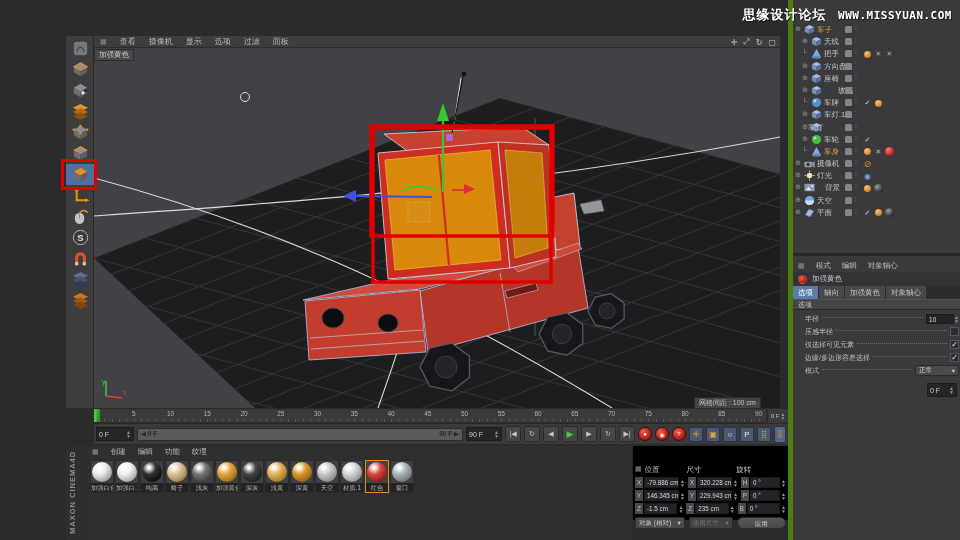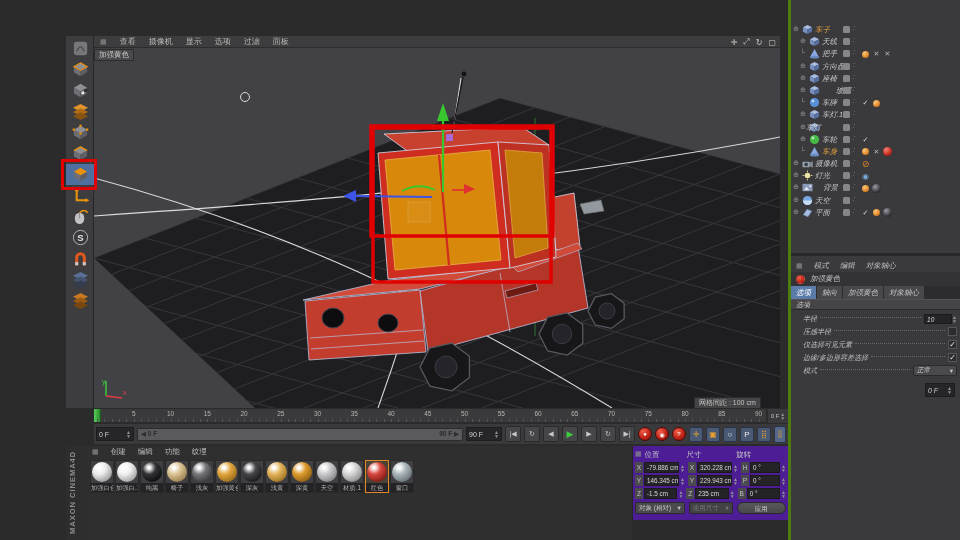--- a/index.html
+++ b/index.html
@@ -64,39 +64,39 @@
  width:90px;font-size:7.5px;font-weight:bold;color:#8e8e90;letter-spacing:1px;white-space:nowrap;}
 .materials{position:absolute;left:88px;top:446px;width:544px;height:94px;background:#2f2f30;}
 .mat-menu{height:12px;display:flex;align-items:center;gap:12px;padding-left:4px;font-size:7.5px;color:#b8b8b8;}
 .mat-tiles{display:flex;gap:1px;padding-left:2px;margin-top:2px;}
 .mtile{width:24px;background:#3f3f41;border:1px solid #2a2a2c;padding:1px 0 0;}
 .mtile.sel{border:1px solid #e08828;background:#4a4236;}
 .sphere{width:20px;height:20px;border-radius:50%;margin:0 auto;}
 .mlabel{margin-top:1px;height:9px;background:#232325;color:#b2b2b4;font-size:6.3px;
  text-align:center;line-height:9px;overflow:hidden;white-space:nowrap;}
 
-.coords{position:absolute;left:632px;top:446px;width:156px;height:74px;background:#4c1d95;
- border-left:1px solid #262626;padding:3px 2px;font-size:7px;}
+.coords{position:absolute;left:632px;top:446px;width:156px;height:74px;background:#000000;
+ border-left:1px solid #262626;padding:18px 2px;font-size:7px;}
 .co-head{display:flex;color:#c8c8ca;font-size:7.5px;margin:1px 0 2px;}
 .co-head span{display:block;}
 .co-grid{display:flex;flex-direction:column;gap:2px;}
 .co-row{display:flex;gap:3px;}
 .co-cell{display:flex;align-items:center;gap:1px;width:50px;}
 .ax{width:8px;height:11px;background:#4a4a4e;color:#c2c2c4;text-align:center;line-height:11px;font-size:6.5px;}
 .val{flex:1;height:11px;background:#242428;border:1px solid #1b1b1d;color:#d8d8da;
  font-size:6.3px;line-height:10px;padding-left:2px;white-space:nowrap;overflow:hidden;}
 .co-bot{display:flex;gap:4px;margin-top:3px;}
 .dd{height:12px;background:#4a4a4e;border:1px solid #2a2a2c;border-radius:2px;color:#c8c8ca;
  font-size:6.5px;display:flex;align-items:center;justify-content:space-between;padding:0 3px;}
 .dd.dis{color:#77777a;background:#424244;}
 .btn-apply{width:52px;height:12px;background:linear-gradient(#58585c,#48484c);border:1px solid #2a2a2c;
  border-radius:6px;color:#c8c8ca;font-size:6.5px;text-align:center;line-height:11px;}
 
 .right-panel{position:absolute;left:788px;top:0;width:172px;height:540px;background:#3a3a3c;
- border-left:3px solid #4d7c0f;font-style:italic;}
+ border-left:5px solid #4d7c0f;}
 .om{position:absolute;top:24px;left:0;width:172px;height:228px;overflow:hidden;}
 .om-row{position:relative;height:12.2px;font-size:7.5px;}
 .om-row .exp{position:absolute;top:1px;color:#8f8f92;font-size:7px;}
 .om-row .oicon{position:absolute;top:0px;width:12px;height:12px;}
 .om-row .oicon svg{width:11px;height:11px;}
 .om-row .olabel{position:absolute;top:1px;color:#c6c6c8;white-space:nowrap;}
 .om-row .olabel.hl{color:#e8a33d;}
 .om-row .tgl{position:absolute;left:52px;top:2px;width:7px;height:7px;background:#85858a;border-radius:1.5px;}
 .om-row .dots{position:absolute;left:62px;top:0px;color:#98989c;font-size:7px;}
 .om-row .tag{position:absolute;top:1.5px;width:9px;height:9px;display:flex;align-items:center;justify-content:center;font-size:7px;}
@@ -125,20 +125,24 @@
  font-size:6.5px;display:flex;align-items:center;justify-content:space-between;padding:0 3px;}
 .attr-frame{display:flex;justify-content:flex-end;padding:6px 8px 0;}
 .attr-frame .fld{width:30px;}
 .om-divider{position:absolute;top:253px;left:0;width:172px;height:3px;background:#28282a;}
 </style>
 </head>
 <body>
 
 <div class="screen">
 
+  <div class="watermark">
+    <span class="wm-brand">思缘设计论坛</span>
+    <span class="wm-url">WWW.MISSYUAN.COM</span>
+  </div>
 
   <div class="toolbar-left" id="toolbarLeft">
       <div class="tool">
         <svg viewBox="0 0 20 20">
           <rect x="3" y="3" width="14" height="14" rx="3" fill="#77777b"></rect>
           <path d="M6 13 Q10 4 14 13" stroke="#4e4e53" fill="none" stroke-width="1.6"></path>
         </svg>
       </div>
       <div class="tool">
         <svg viewBox="0 0 20 20">

